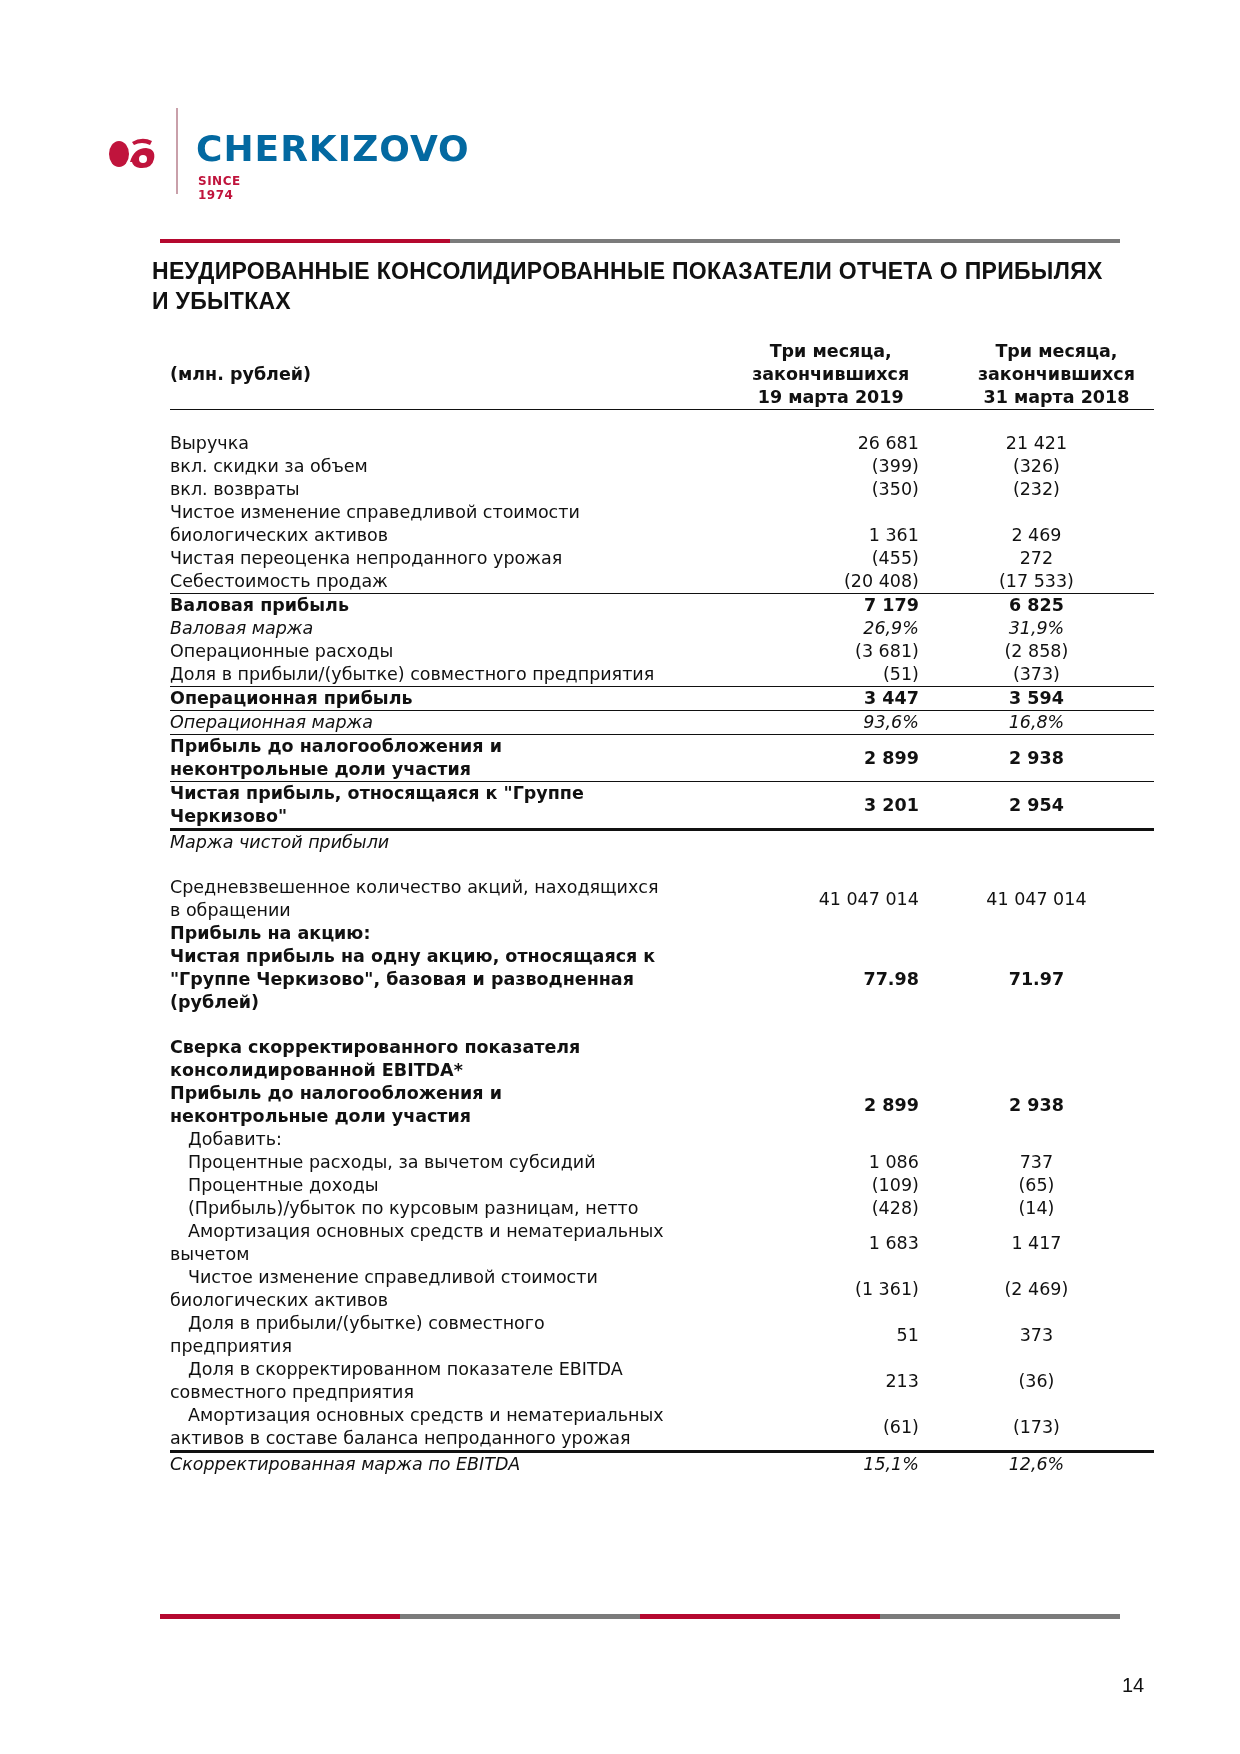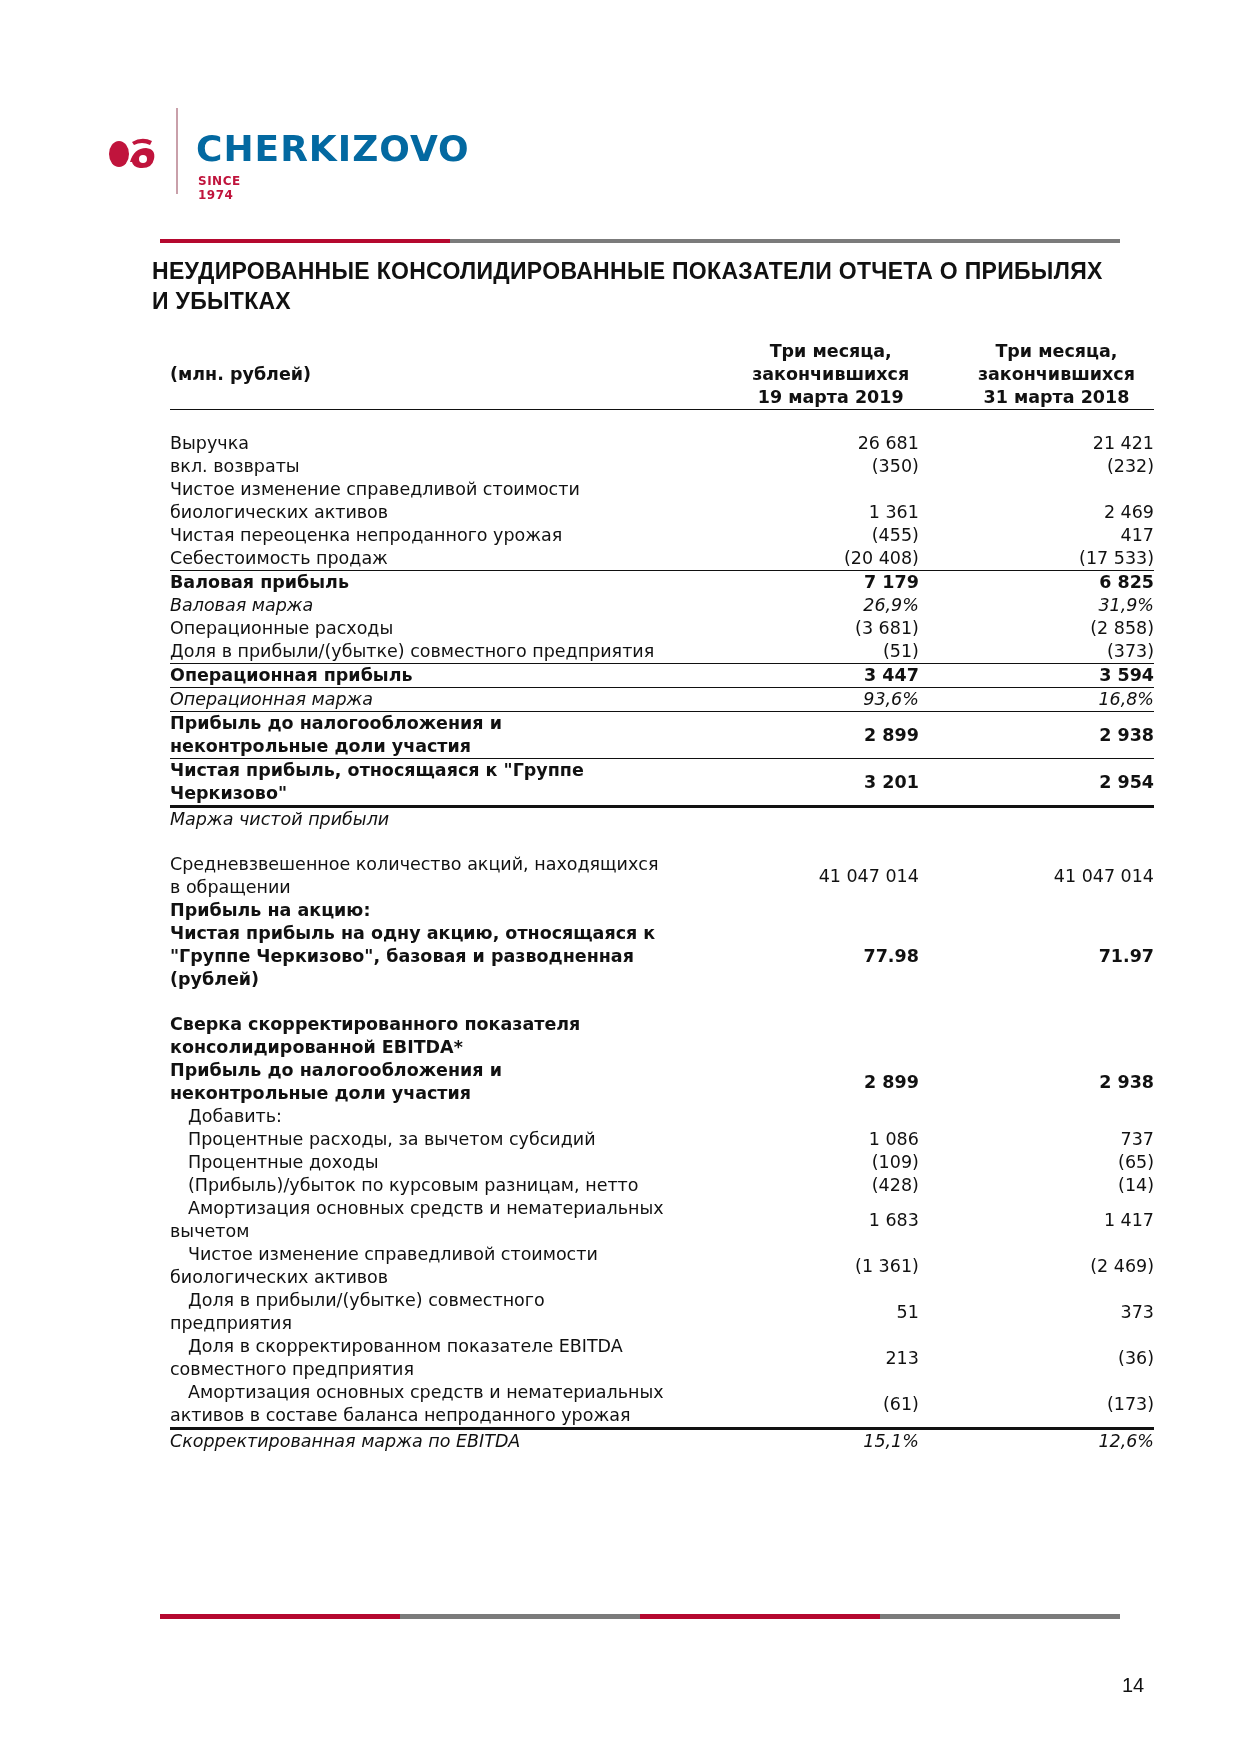--- a/index.html
+++ b/index.html
@@ -13,21 +13,21 @@
   .topbar { position:absolute; left:160px; top:239px; width:960px; height:4px; }
   .topbar .red { position:absolute; left:0; top:0; width:290px; height:4px; background:#b5082f; }
   .topbar .grey { position:absolute; left:290px; top:0; width:670px; height:4px; background:#7b7b7b; }
 
   .title { position:absolute; left:152px; top:256px; width:960px; font-family:"Liberation Sans", sans-serif; font-weight:bold; font-size:23px; line-height:30px; letter-spacing:0.3px; }
 
   table.fs { position:absolute; left:170px; top:340px; width:984px; border-collapse:collapse; font-size:17.5px; }
   table.fs td { padding:0; vertical-align:bottom; line-height:23px; white-space:nowrap; }
   td.lbl { width:560px; }
   td.v1 { width:190px; text-align:right; padding-right:0; }
-  td.v2 { width:222px; text-align:right; padding-right:12px; }
+  td.v2 { width:222px; text-align:center; padding-right:12px; }
   .hdr td { font-weight:bold; text-align:center; line-height:22px; }
   .hdr td.lbl { text-align:left; vertical-align:middle; }
   .hdr td.v1 { text-align:center; padding-left:40px; }
   .hdr td.v2 { text-align:center; padding-left:40px; }
   tr.bold td { font-weight:bold; }
   tr.ital td { font-style:italic; }
   tr.b-top2 td { border-top:3px solid #111; }
   tr.b-bot td { border-bottom:1.5px solid #111; }
   tr.mid td { vertical-align:middle; }
   .indent { padding-left:18px; display:inline-block; }
@@ -79,20 +79,27 @@
       </tr>
   <tr class="">
         <td class="lbl">
           <div>Выручка</div>
         </td>
         <td class="v1">26 681</td>
         <td class="v2">21 421</td>
       </tr>
       <tr class="">
         <td class="lbl">
+          <div>вкл. скидки за объем</div>
+        </td>
+        <td class="v1">(399)</td>
+        <td class="v2">(326)</td>
+      </tr>
+      <tr class="">
+        <td class="lbl">
           <div>вкл. возвраты</div>
         </td>
         <td class="v1">(350)</td>
         <td class="v2">(232)</td>
       </tr>
       <tr class="">
         <td class="lbl">
           <div>Чистое изменение справедливой стоимости</div>
         </td>
         <td class="v1"></td>
@@ -103,21 +110,21 @@
           <div>биологических активов</div>
         </td>
         <td class="v1">1 361</td>
         <td class="v2">2 469</td>
       </tr>
       <tr class="">
         <td class="lbl">
           <div>Чистая переоценка непроданного урожая</div>
         </td>
         <td class="v1">(455)</td>
-        <td class="v2">417</td>
+        <td class="v2">272</td>
       </tr>
       <tr class="b-bot">
         <td class="lbl">
           <div>Себестоимость продаж</div>
         </td>
         <td class="v1">(20 408)</td>
         <td class="v2">(17 533)</td>
       </tr>
       <tr class="bold">
         <td class="lbl">

